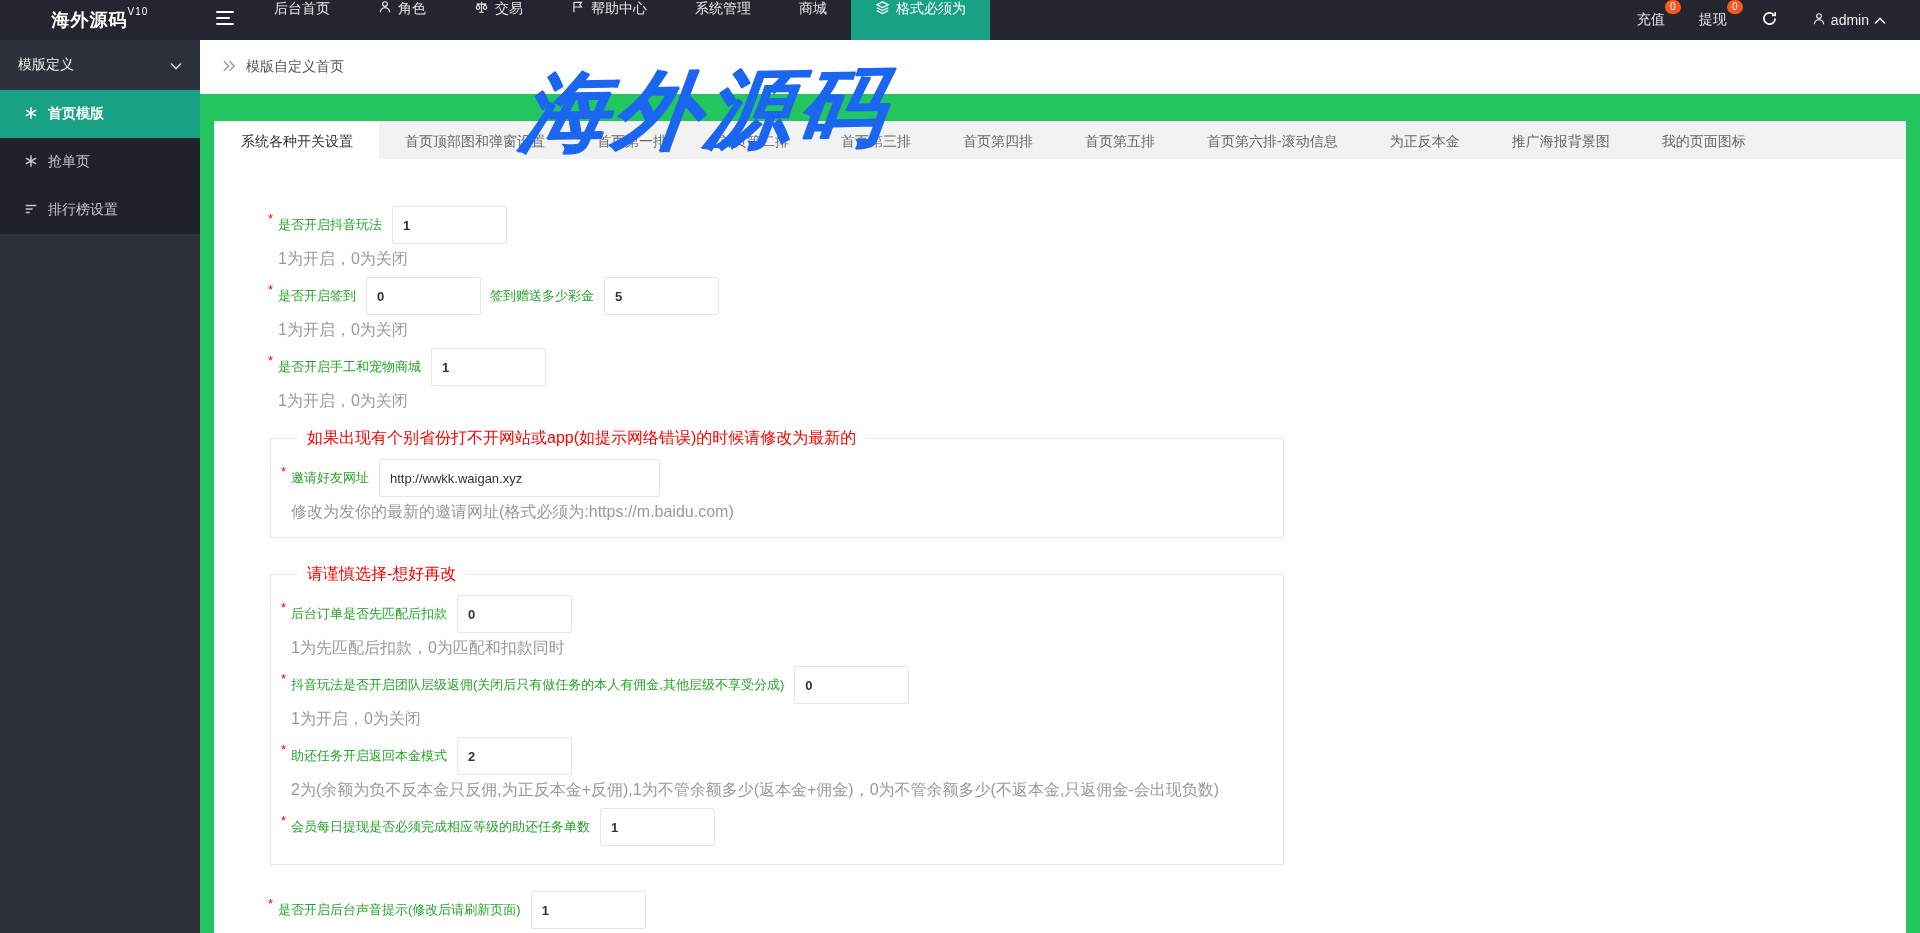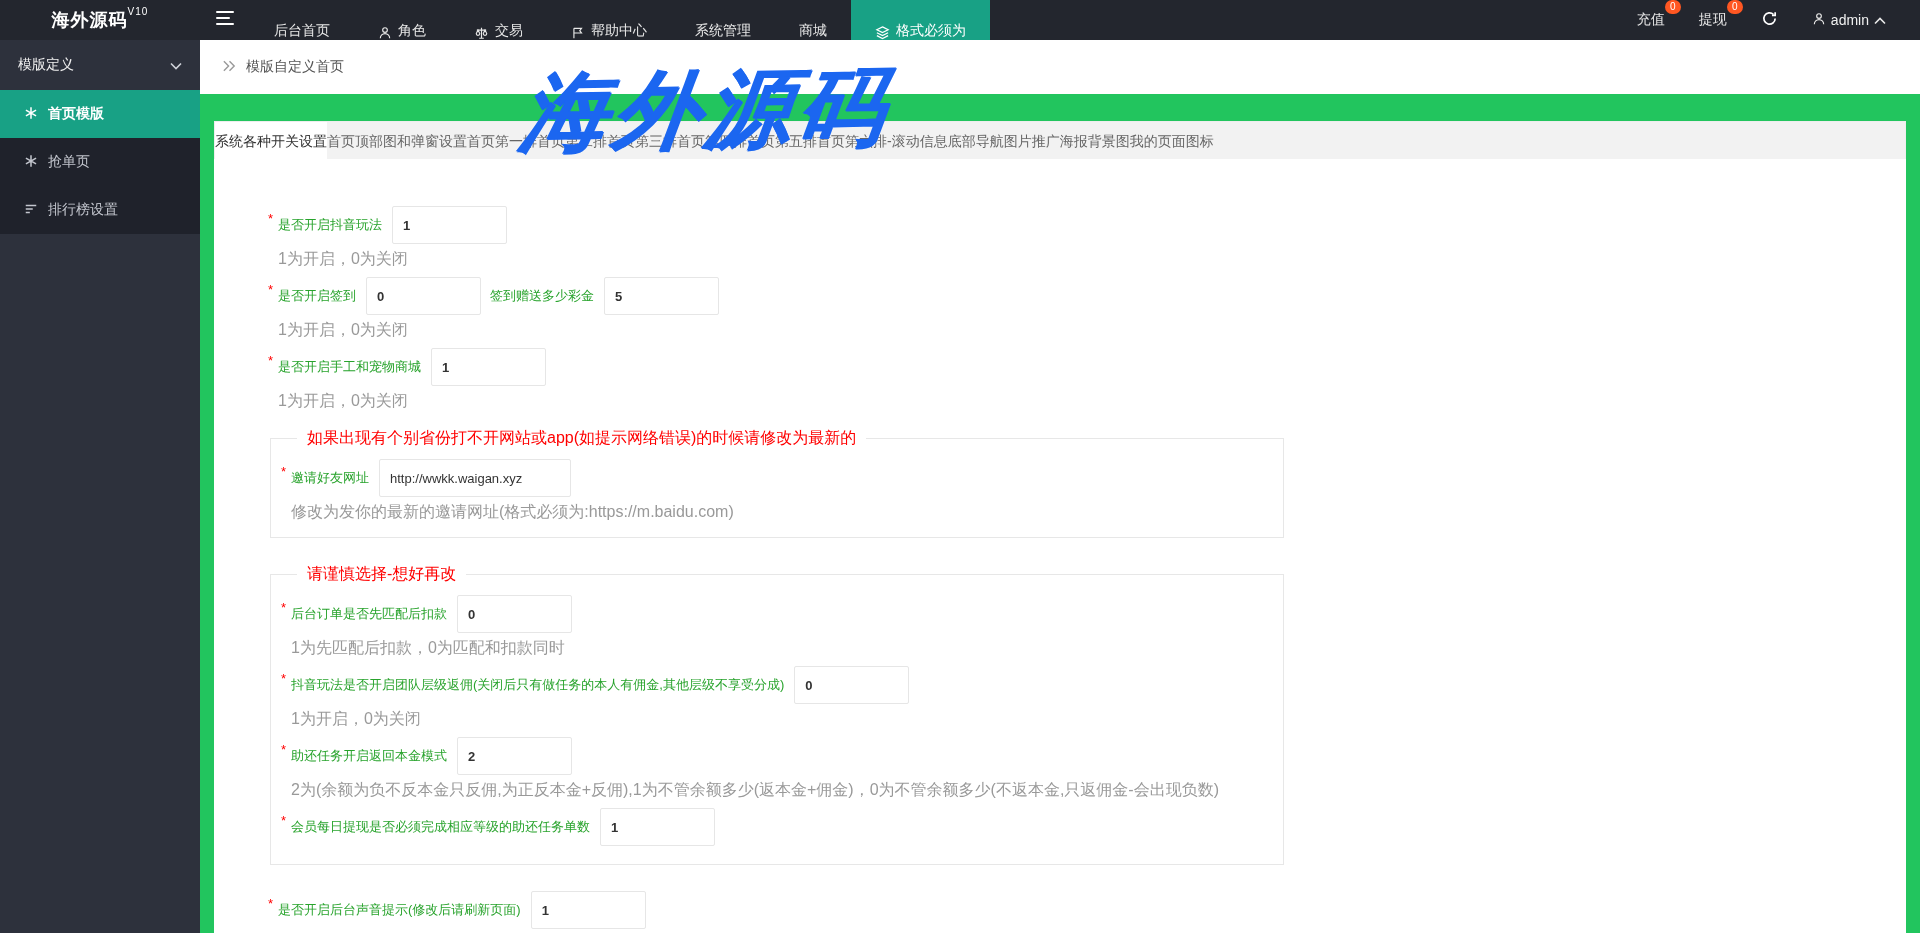--- a/index.html
+++ b/index.html
@@ -4,21 +4,21 @@
 <style>
   * { margin:0; padding:0; box-sizing:border-box; }
   html,body { width:1920px; height:933px; overflow:hidden; }
   body { font-family:"Liberation Sans","DejaVu Sans",sans-serif; background:#f0f2f5; position:relative; color:#333; }
 
   
   .navbar { position:absolute; top:0; left:0; right:0; height:40px; background:#23262e; display:flex; align-items:stretch; z-index:20; color:#f0f0f0; }
   .logo { width:200px; display:flex; align-items:flex-start; justify-content:center; padding-top:8px; font-size:18px; font-weight:bold; color:#fff; letter-spacing:1px; }
   .logo sup { font-size:10px; font-weight:normal; margin-left:0; margin-top:-2px; }
   .hamburger { width:50px; display:flex; align-items:center; justify-content:center; cursor:pointer; }
-  .nav-item { display:flex; align-items:flex-end; gap:6px; padding:0 24px; font-size:14px; color:#e8e8e8; cursor:pointer; }
+  .nav-item { display:flex; align-items:flex-start; gap:6px; padding:0 24px; font-size:14px; color:#e8e8e8; cursor:pointer; }
   .nav-item.active { background:#18a185; color:#fff; }
   .nav-item svg { display:block; }
   .nav-right { margin-left:auto; display:flex; align-items:center; gap:34px; padding-right:34px; }
   .nav-badge-item { position:relative; font-size:14px; color:#e8e8e8; cursor:pointer; }
   .badge { position:absolute; top:-11px; right:-16px; background:#ff5722; color:#fff; font-size:10px; line-height:14px; min-width:16px; text-align:center; border-radius:8px; padding:0 3px; }
   .icon-btn { display:flex; align-items:center; cursor:pointer; }
   .admin-item { display:flex; align-items:center; gap:5px; font-size:14px; cursor:pointer; }
 
   
   .sidebar { position:absolute; top:40px; left:0; bottom:0; width:200px; background:#2d313c; z-index:15; }
@@ -27,32 +27,32 @@
   .submenu { background:#1f222b; }
   .side-item { height:48px; display:flex; align-items:center; gap:10px; padding-left:24px; color:#c3c6ce; font-size:14px; cursor:pointer; }
   .side-item.active { background:#18a185; color:#fff;font-weight:bold; }
   .side-item svg { flex:0 0 auto; }
 
   
   .main { position:absolute; left:200px; top:40px; right:0; bottom:0; background:#22c55e; overflow:hidden; }
   .breadcrumb-bar { height:54px; background:#fff; display:flex; align-items:center; gap:9px; padding-left:22px; font-size:14px; color:#555; }
   .card { margin:27px 14px 0 14px; }
   .tab-header { height:38px; background:#f2f2f2; border:1px solid #eee; border-bottom:none; display:flex; align-items:stretch; white-space:nowrap; overflow:hidden; }
-  .tab { padding:0 0; line-height:38px; font-size:14px; color:#666; cursor:pointer; }
+  .tab { padding:0 26px; line-height:38px; font-size:14px; color:#666; cursor:pointer; }
   .tab.active { background:#fff; color:#333; }
   .card-body { background:#fff; height:774px; padding:47px 20px 0 54px; overflow:hidden; }
 
   
   .form-item { margin-bottom:11px; }
   .frow { display:flex; align-items:center; }
   .req { color:#ff0000; font-size:13px; display:inline-block; transform:translateY(-7px); margin-right:3px; width:7px; }
   .flabel { color:#28a32c; font-size:13px; }
   .flabel2 { color:#28a32c; font-size:13px; margin-left:9px; }
   .finput { height:38px; width:115px; border:1px solid #e6e6e6; border-radius:2px; margin-left:10px; padding:0 10px; font-size:13px; font-weight:bold; color:#333; background:#fff; outline:none; font-family:"Liberation Sans","DejaVu Sans",sans-serif; }
-  .finput.url { width:192px; font-weight:normal; }
+  .finput.url { width:281px; font-weight:normal; }
   .fhelp { color:#999; font-size:16px; line-height:14px; margin-top:8px; padding-left:10px; }
   fieldset.fset { border:1px solid #e7e7e7; width:1014px; margin:20px 0 26px 2px; padding:10px 14px 14px 10px; }
   fieldset.fset legend { color:#ff0000; font-size:16px; margin-left:16px; padding:0 10px; }
   fieldset .form-item:last-child { margin-bottom:4px; }
 
   
   .watermark { position:absolute; left:522px; top:52px; z-index:50; pointer-events:none; color:#1b66f0; font-size:86px; font-weight:bold; font-style:italic; letter-spacing:6px; transform:skewX(-8deg) rotate(-1deg); text-shadow:1px 1px 0 #1b66f0; white-space:nowrap; }
 </style>
 </head>
 <body>
@@ -206,21 +206,21 @@
   <div class="card">
     <div class="tab-header">
       <div class="tab active">系统各种开关设置</div>
       <div class="tab">首页顶部图和弹窗设置</div>
       <div class="tab">首页第一排</div>
       <div class="tab">首页第二排</div>
       <div class="tab">首页第三排</div>
       <div class="tab">首页第四排</div>
       <div class="tab">首页第五排</div>
       <div class="tab">首页第六排-滚动信息</div>
-      <div class="tab">底部导航图片</div>
+      <div class="tab">为正反本金</div>
       <div class="tab">推广海报背景图</div>
       <div class="tab">我的页面图标</div>
     </div>
 
     <div class="card-body">
 
       <div class="form-item">
         <div class="frow">
           <span class="req">*</span>
           <span class="flabel">是否开启抖音玩法</span>

